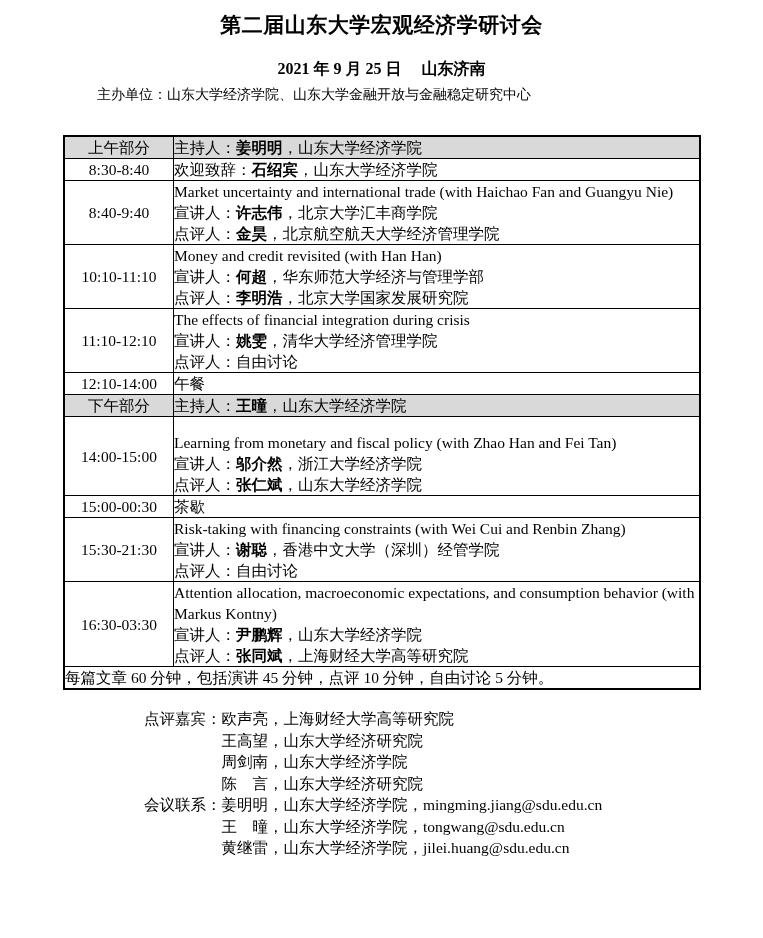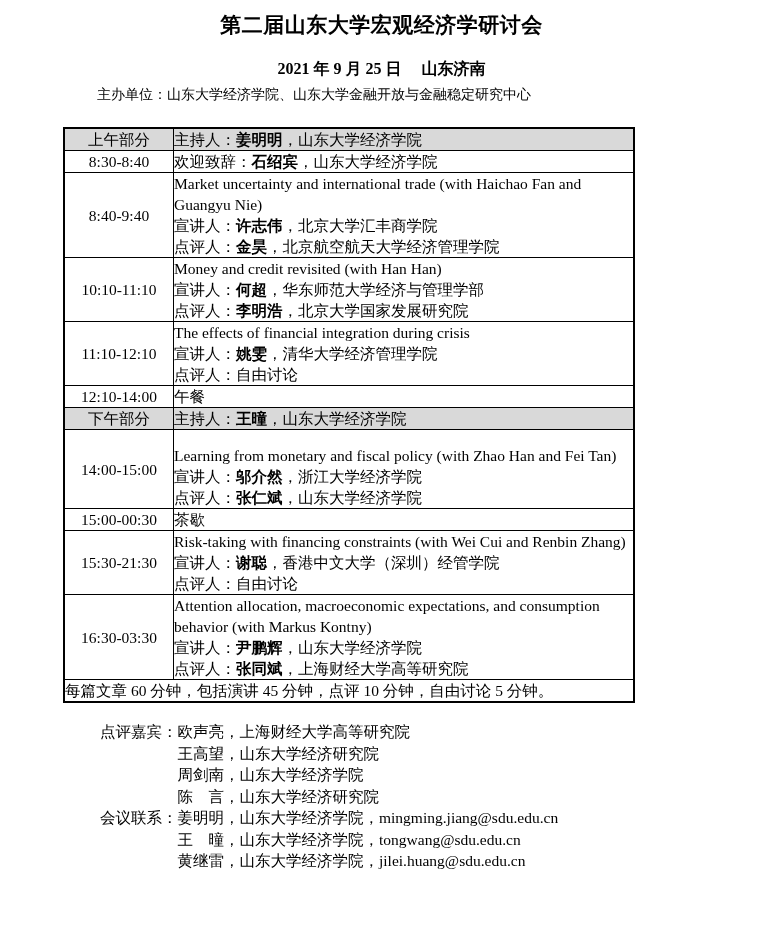--- a/index.html
+++ b/index.html
@@ -31,22 +31,22 @@
   }
   .organizer-line {
     font-size: 14px;
     line-height: 21px;
     margin: 5px 0 0 97px;
     white-space: pre;
   }
   table.schedule {
     border-collapse: collapse;
     table-layout: fixed;
-    width: 572px;
-    margin: 22px 0 0 63px;
+    width: 638px;
+    margin: 30px 0 0 63px;
     border: 2px solid var(--border, #000000);
   }
   table.schedule td {
     border: 1px solid var(--border, #000000);
     font-size: 15.5px;
     padding: 0;
     vertical-align: middle;
   }
   td.time {
     width: 108px;
@@ -62,21 +62,21 @@
   tr.item td.time { height: 21px; }
   td.footer-cell { padding: 2px 6px; line-height: 21px; }
   .line { min-height: 21px; }
   .line.blank { height: 15px; min-height: 15px; }
   .line b { font-weight: bold; }
   .bottom {
     margin: 18px 0 0 100px;
     font-size: 15.5px;
   }
   .group { display: flex; align-items: flex-start; }
-  .glabel { white-space: pre; line-height: 21.5px; flex: none; }
+  .glabel { white-space: pre; line-height: 21.5px; flex: none; margin-left: 44px; }
   .glines { }
   .bline { line-height: 21.5px; white-space: pre; }
 </style>
 </head>
 <body>
 
 <div class="page">
 
   <div class="doc-title">第二届山东大学宏观经济学研讨会</div>
 

